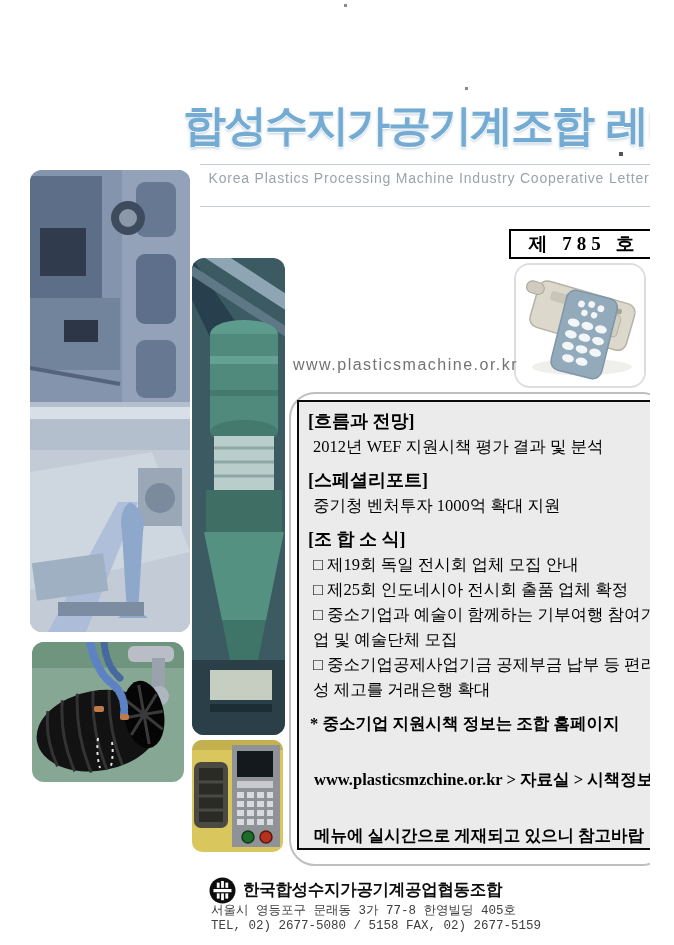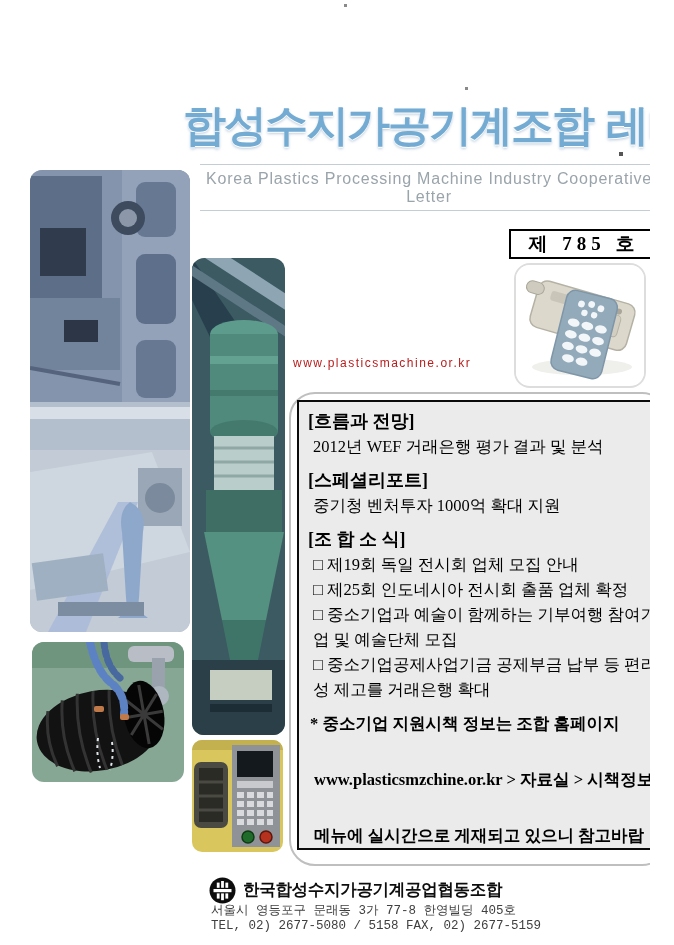--- a/index.html
+++ b/index.html
@@ -11,40 +11,40 @@
   .s2{left:465px;top:87px;width:3px;height:3px;}
 
   
   .title{position:absolute;left:183px;top:97px;width:478px;white-space:nowrap;
          font-family:"DejaVu Sans","Liberation Sans",sans-serif;font-weight:bold;
          font-size:43px;letter-spacing:-2px;color:#74abd2;
          text-shadow:0 1px 0 #ffffff,0 2px 3px rgba(150,175,200,.65);}
   .title-dot{position:absolute;left:619px;top:152px;width:4px;height:4px;background:#555;}
   .subtitle{position:absolute;left:200px;top:164px;width:458px;text-align:center;
             font-family:"Liberation Sans","DejaVu Sans",sans-serif;
-            font-size:16px;letter-spacing:.8px;color:#9aa4ab;
+            font-size:14px;letter-spacing:.8px;color:#9aa4ab;
             border-top:1px solid #c4cdd3;border-bottom:1px solid #c4cdd3;
-            padding:5px 0 4px 0;}
+            padding:5px 0 20px 0;}
 
   
   .photo{position:absolute;overflow:hidden;border-radius:12px;}
   .photo svg{display:block;}
   .photo-left{left:30px;top:170px;width:160px;height:462px;}
   .photo-mid{left:192px;top:258px;width:93px;height:477px;}
   .photo-pipe{left:32px;top:642px;width:152px;height:140px;}
   .photo-panel{left:192px;top:740px;width:91px;height:112px;border-radius:10px;}
 
   
   .issue-box{position:absolute;left:509px;top:229px;width:146px;height:26px;
              border:2px solid #000;display:flex;align-items:center;justify-content:center;}
   .issue-box span{font-weight:bold;font-size:19px;letter-spacing:5px;color:#000;}
   .product-box{position:absolute;left:514px;top:263px;width:128px;height:121px;
                background:#fff;border:2px solid #ddd;border-radius:16px;overflow:hidden;}
   .watermark{position:absolute;left:293px;top:356px;font-family:"Liberation Sans",sans-serif;
-             font-size:12px;letter-spacing:1.5px;color:#b91c1c;}
+             font-size:16px;letter-spacing:1.5px;color:#737373;}
 
   
   .content-outer{position:absolute;left:289px;top:392px;width:375px;height:470px;
                  border:2px solid #bfbfbf;border-radius:26px;background:#fff;}
   .content-inner{position:absolute;left:6px;top:6px;width:352px;height:440px;
                  border:2px solid #0a0a0a;background:#ebebeb;overflow:hidden;
                  padding:6px 9px 0 9px;box-sizing:content-box;}
   .sec{margin-bottom:2px;}
   .sec-heading{font-weight:bold;font-size:18px;color:#000;line-height:26px;margin-top:8px;}
   .sec:first-child .sec-heading{margin-top:0;}
@@ -223,21 +223,21 @@
     </svg>
   </div>
 
   <div class="watermark">www.plasticsmachine.or.kr</div>
 
   <div class="content-outer">
     <div class="content-inner">
 
       <div class="sec">
         <div class="sec-heading">[흐름과 전망]</div>
-        <div class="sec-item">2012년 WEF 거래은행 평가 결과 및 분석</div>
+        <div class="sec-item">2012년 WEF 지원시책 평가 결과 및 분석</div>
       </div>
 
 
       <div class="sec">
         <div class="sec-heading">[스페셜리포트]</div>
         <div class="sec-item">중기청 벤처투자 1000억 확대 지원</div>
       </div>
 
       <div class="sec">
         <div class="sec-heading">[조 합 소 식]</div>

